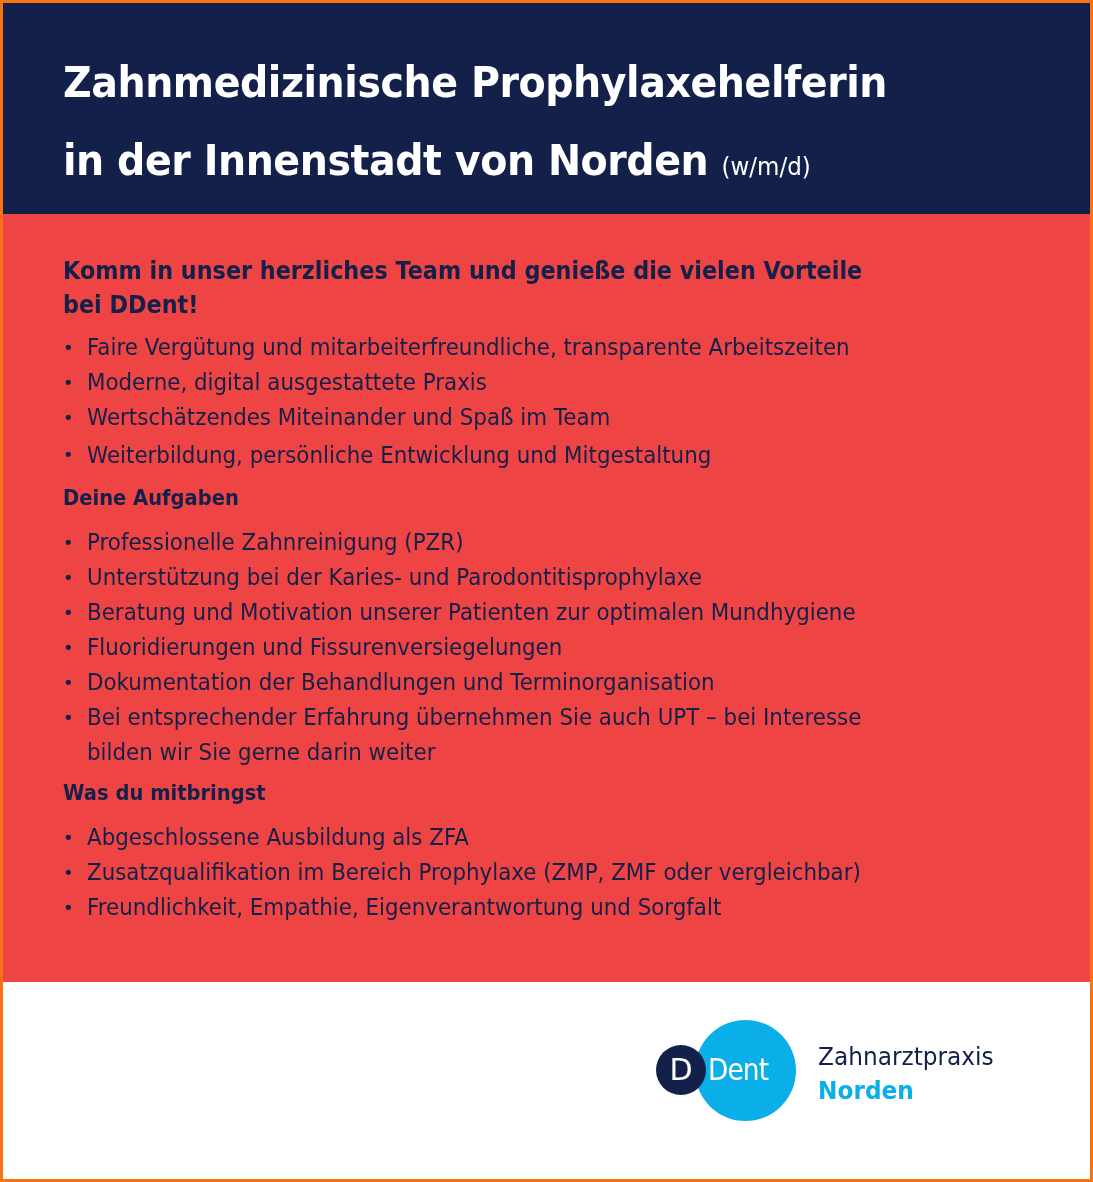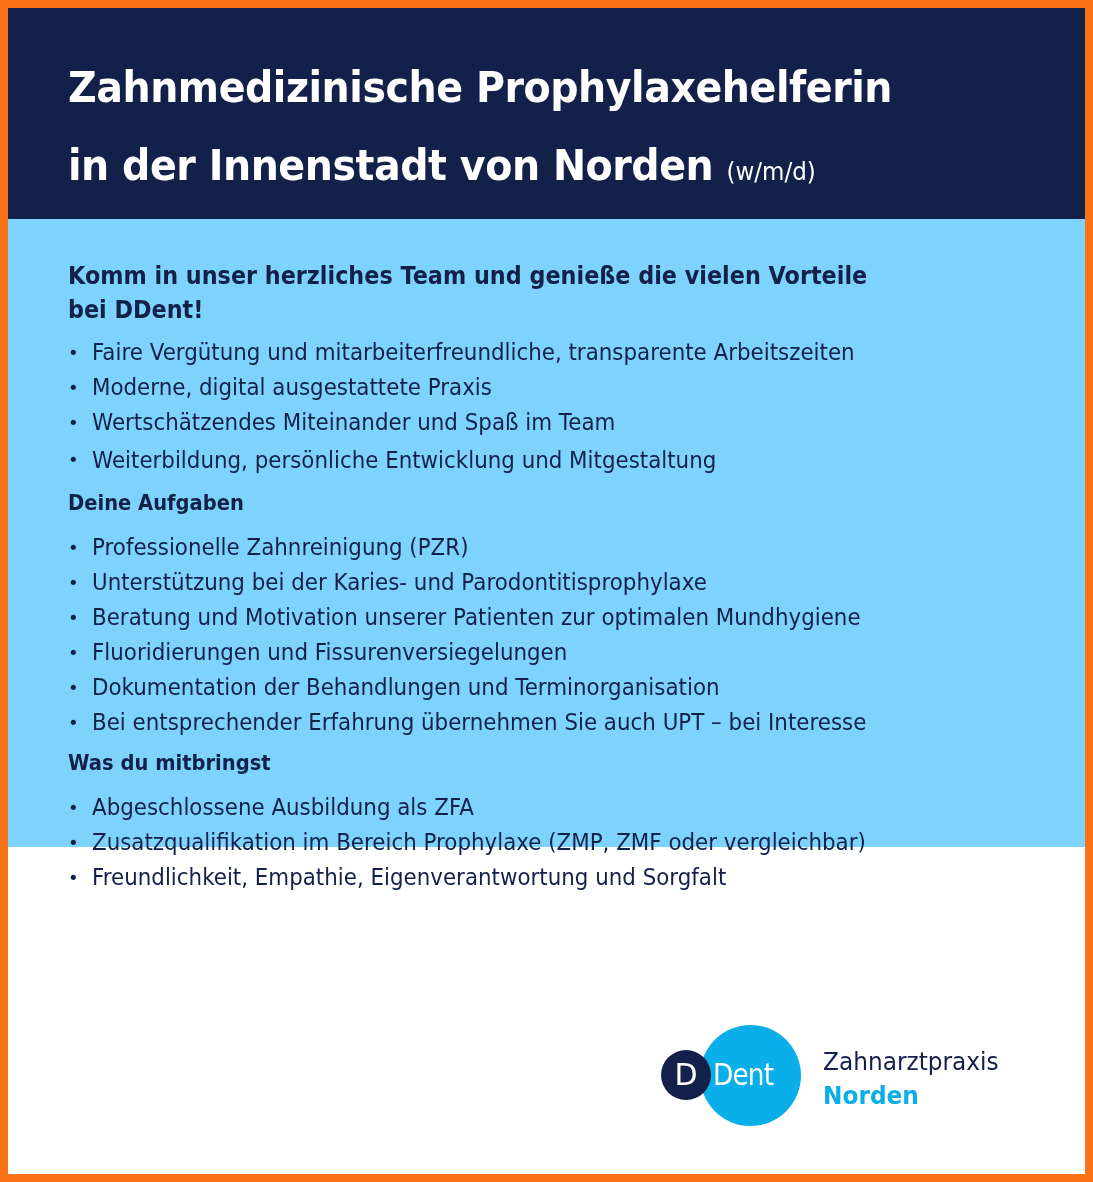--- a/index.html
+++ b/index.html
@@ -1,21 +1,21 @@
 <!DOCTYPE html>
 <html><head>
   <meta charset="utf-8">
   <style>
     * { margin: 0; padding: 0; box-sizing: border-box; }
     html, body { width: 1093px; height: 1182px; background: #ffffff; }
     body { font-family: "Liberation Sans", "DejaVu Sans", sans-serif; color: #13204a; }
     .page {
       position: relative;
       width: 1093px; height: 1182px;
-      border: 8px solid #f97316;
+      border: 3px solid #f97316;
       background: #ffffff;
       overflow: hidden;
     }
     .header {
       position: absolute; left: 0; top: 0;
       width: 1089px; height: 211px;
       background: #12204a;
       color: #ffffff;
       padding: 50px 0 0 60px;
     }
@@ -30,22 +30,22 @@
       transform-origin: left center;
     }
     .header .suffix {
       font-weight: normal;
       font-size: 25px;
       letter-spacing: 0;
     }
     .header .title-line.first { margin-top: -10px; }
     .body {
       position: absolute; left: 0; top: 211px;
-      width: 1089px; height: 628px;
-      background: #7dd3fc;
+      width: 1089px; height: 768px;
+      background: #ef4444;
       padding: 40px 0 0 60px;
     }
     .intro {
       font-family: "DejaVu Sans", sans-serif;
       font-weight: bold;
       font-size: 24px;
       line-height: 34px;
       color: #13204a;
       white-space: nowrap;
       transform: scaleX(0.93);
@@ -179,20 +179,21 @@
     </ul>
 
     <div class="section-heading">Deine Aufgaben</div>
     <ul class="bullets">
       <li><span class="dot">•</span><span class="txt">Professionelle Zahnreinigung (PZR)</span></li>
       <li><span class="dot">•</span><span class="txt">Unterstützung bei der Karies- und Parodontitisprophylaxe</span></li>
       <li><span class="dot">•</span><span class="txt">Beratung und Motivation unserer Patienten zur optimalen Mundhygiene</span></li>
       <li><span class="dot">•</span><span class="txt">Fluoridierungen und Fissurenversiegelungen</span></li>
       <li><span class="dot">•</span><span class="txt">Dokumentation der Behandlungen und Terminorganisation</span></li>
       <li><span class="dot">•</span><span class="txt">Bei entsprechender Erfahrung übernehmen Sie auch UPT – bei Interesse</span></li>
+      <li><span class="txt">bilden wir Sie gerne darin weiter</span></li>
     </ul>
 
     <div class="section-heading">Was du mitbringst</div>
     <ul class="bullets">
       <li><span class="dot">•</span><span class="txt">Abgeschlossene Ausbildung als ZFA</span></li>
       <li><span class="dot">•</span><span class="txt">Zusatzqualifikation im Bereich Prophylaxe (ZMP, ZMF oder vergleichbar)</span></li>
       <li><span class="dot">•</span><span class="txt">Freundlichkeit, Empathie, Eigenverantwortung und Sorgfalt</span></li>
     </ul>
   </div>
 

